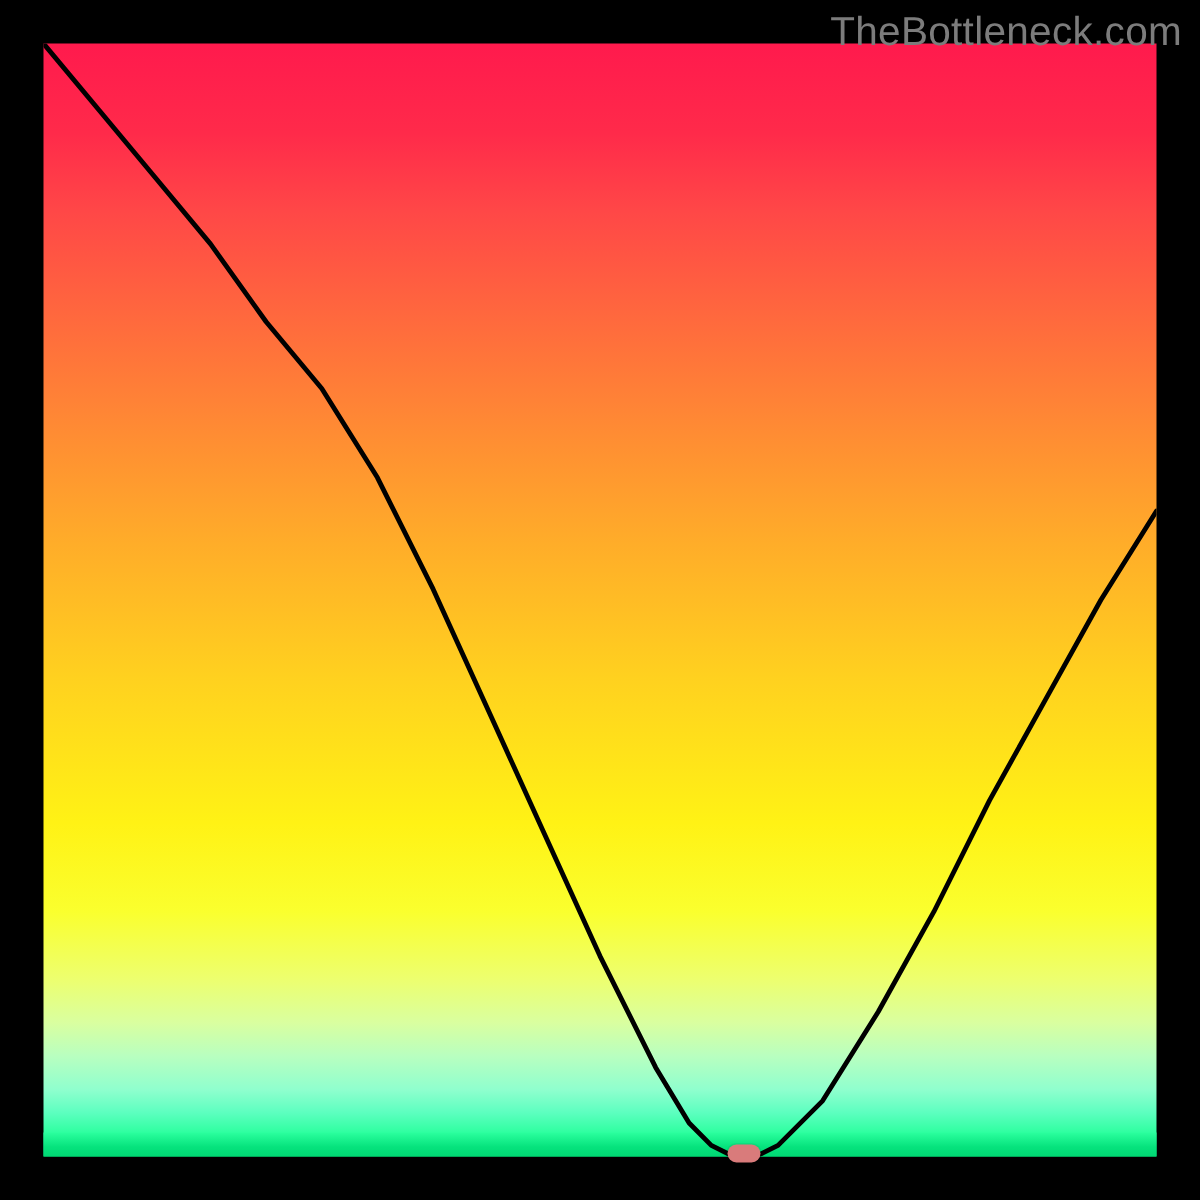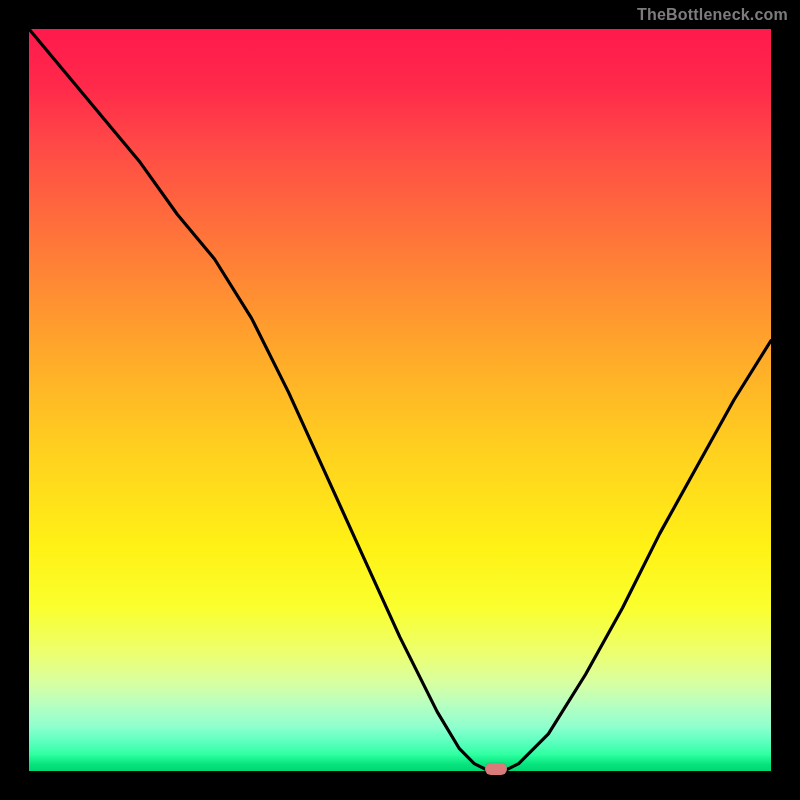--- a/index.html
+++ b/index.html
@@ -46,22 +46,22 @@
     left:0; right:0;
     bottom:0;
     height:16px;
     background: linear-gradient(to bottom, #2bff9e 0%, #06e37d 60%, #00d873 100%);
   }
   .watermark {
     position: absolute;
     top: 6px;
     right: 12px;
     font-family: Arial, Helvetica, sans-serif;
-    font-size: 16px;
-    font-weight: 700;
+    font-size: 27px;
+    font-weight: 400;
     color: #7c7c7c;
     letter-spacing: 0.2px;
   }
   svg.curve {
     position: absolute;
     left: 0;
     top: 0;
     width: 742px;
     height: 742px;
   }

